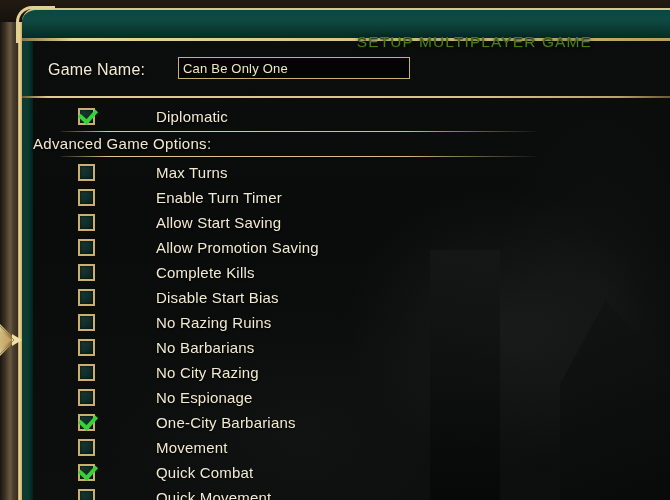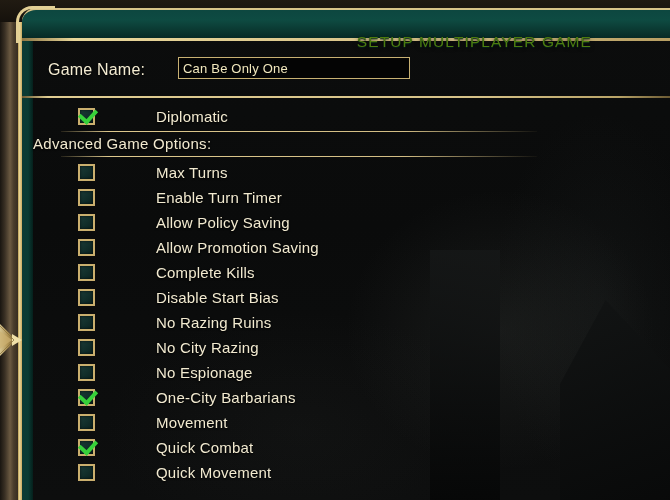--- a/index.html
+++ b/index.html
@@ -333,37 +333,41 @@
         <div class="opt-row">
           <div class="cbox"></div>
           <span class="opt-label">Max Turns</span>
         </div>
         <div class="opt-row">
           <div class="cbox"></div>
           <span class="opt-label">Enable Turn Timer</span>
         </div>
         <div class="opt-row">
           <div class="cbox"></div>
-          <span class="opt-label">Allow Policy Saving</span>
+          <span class="opt-label">Allow Start Saving</span>
         </div>
         <div class="opt-row">
           <div class="cbox"></div>
           <span class="opt-label">Allow Promotion Saving</span>
         </div>
         <div class="opt-row">
           <div class="cbox"></div>
           <span class="opt-label">Complete Kills</span>
         </div>
         <div class="opt-row">
           <div class="cbox"></div>
           <span class="opt-label">Disable Start Bias</span>
         </div>
         <div class="opt-row">
           <div class="cbox"></div>
           <span class="opt-label">No Razing Ruins</span>
+        </div>
+        <div class="opt-row">
+          <div class="cbox"></div>
+          <span class="opt-label">No Barbarians</span>
         </div>
         <div class="opt-row">
           <div class="cbox"></div>
           <span class="opt-label">No City Razing</span>
         </div>
         <div class="opt-row">
           <div class="cbox"></div>
           <span class="opt-label">No Espionage</span>
         </div>
         <div class="opt-row">

